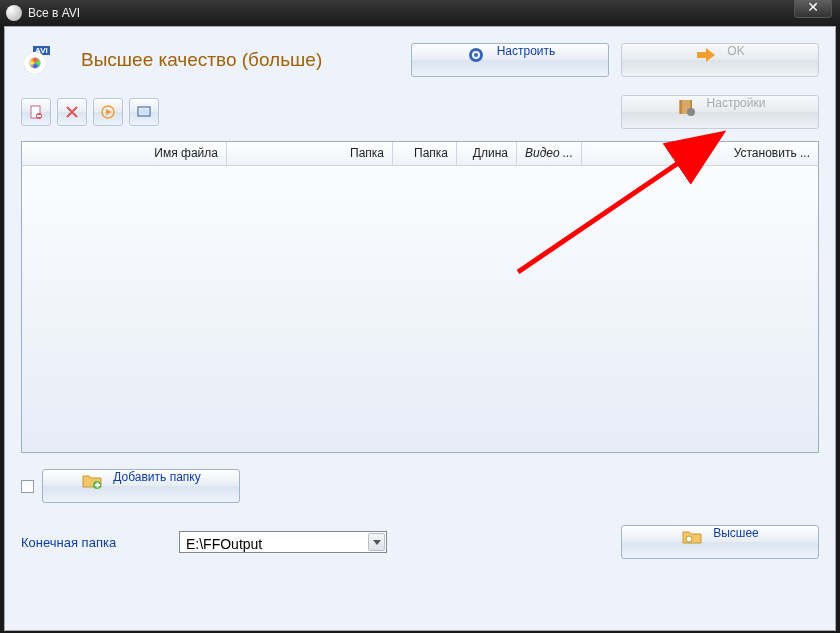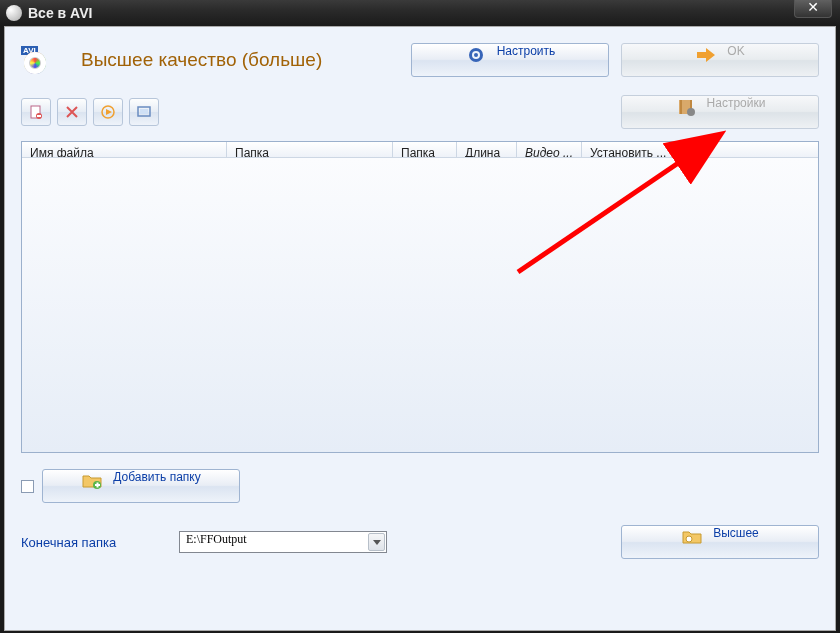--- a/index.html
+++ b/index.html
@@ -20,21 +20,21 @@
     padding: 0 6px;
     color: #fff;
     position: relative;
   }
   .title-icon {
     width: 16px; height: 16px;
     background: radial-gradient(circle at 30% 30%, #fff, #aaa);
     border-radius: 50%;
     margin-right: 6px;
   }
-  .title-text { font-size: 14px; color: #eee; font-weight: bold; }
+  .title-text { font-size: 12px; color: #eee; }
   .close-btn {
     position: absolute;
     right: 8px; top: -2px;
     width: 38px; height: 20px;
     background: linear-gradient(to bottom, #666, #333);
     border: 1px solid #555;
     border-top: none;
     border-radius: 0 0 4px 4px;
     color: #fff;
     text-align: center;
@@ -52,21 +52,21 @@
     align-items: center;
     padding: 16px 16px 10px 16px;
     gap: 12px;
   }
   .avi-icon {
     width: 28px; height: 28px;
     position: relative;
   }
   .avi-icon .label {
     position: absolute;
-    top: 0; left: 0;
+    top: 0; left: 12px;
     background: #2b5fb3; color:#fff;
     font-size: 8px; font-weight: bold;
     padding: 0 2px;
     line-height: 9px;
   }
   .avi-icon .disc {
     position:absolute;
     bottom:0; left:3px;
     width:22px; height:22px;
     border-radius:50%;
@@ -124,22 +124,23 @@
     margin: 4px 16px 0 16px;
     border: 1px solid #9bb0cc;
     background: #fff;
     height: 312px;
     display:flex;
     flex-direction:column;
   }
   .list-header {
     display: flex;
     background: linear-gradient(to bottom, #fff, #eef2f8);
-    height: 16px;
+    height: 24px;
     border-bottom: 1px solid #cdd7e4;
+    text-align: right;
   }
   .list-header .col {
     border-right: 1px solid #cdd7e4;
     padding: 4px 8px;
     font-size: 12px;
     color: #222;
     overflow:hidden; white-space:nowrap;
   }
   .c-name { flex: 0 0 205px; }
   .c-folder { flex: 0 0 166px; }
@@ -171,26 +172,25 @@
     align-items:center;
     gap:18px;
   }
   .output-label { color:#0b3ea7; font-size:13px; width:140px; }
   .combo {
     flex:1;
     height:22px;
     border:1px solid #828790;
     background:#fff;
     display:flex;
-    align-items:flex-start;
+    align-items:flex-end;
     padding:0 2px 0 6px;
-    font-size:12px;
+    font-size:14px;
     position:relative;
     max-width: 410px;
-    font-family: Liberation Serif, serif;
   }
   .combo .arrow {
     width:17px; height:18px;
     background: linear-gradient(to bottom, #f5f6f8, #dfe3e9);
     border:1px solid #b7bfc9;
     border-radius:2px;
     display:flex;align-items:center;justify-content:center;
     position:absolute; right:1px; top:1px;
   }
   .arrow-annotation {

